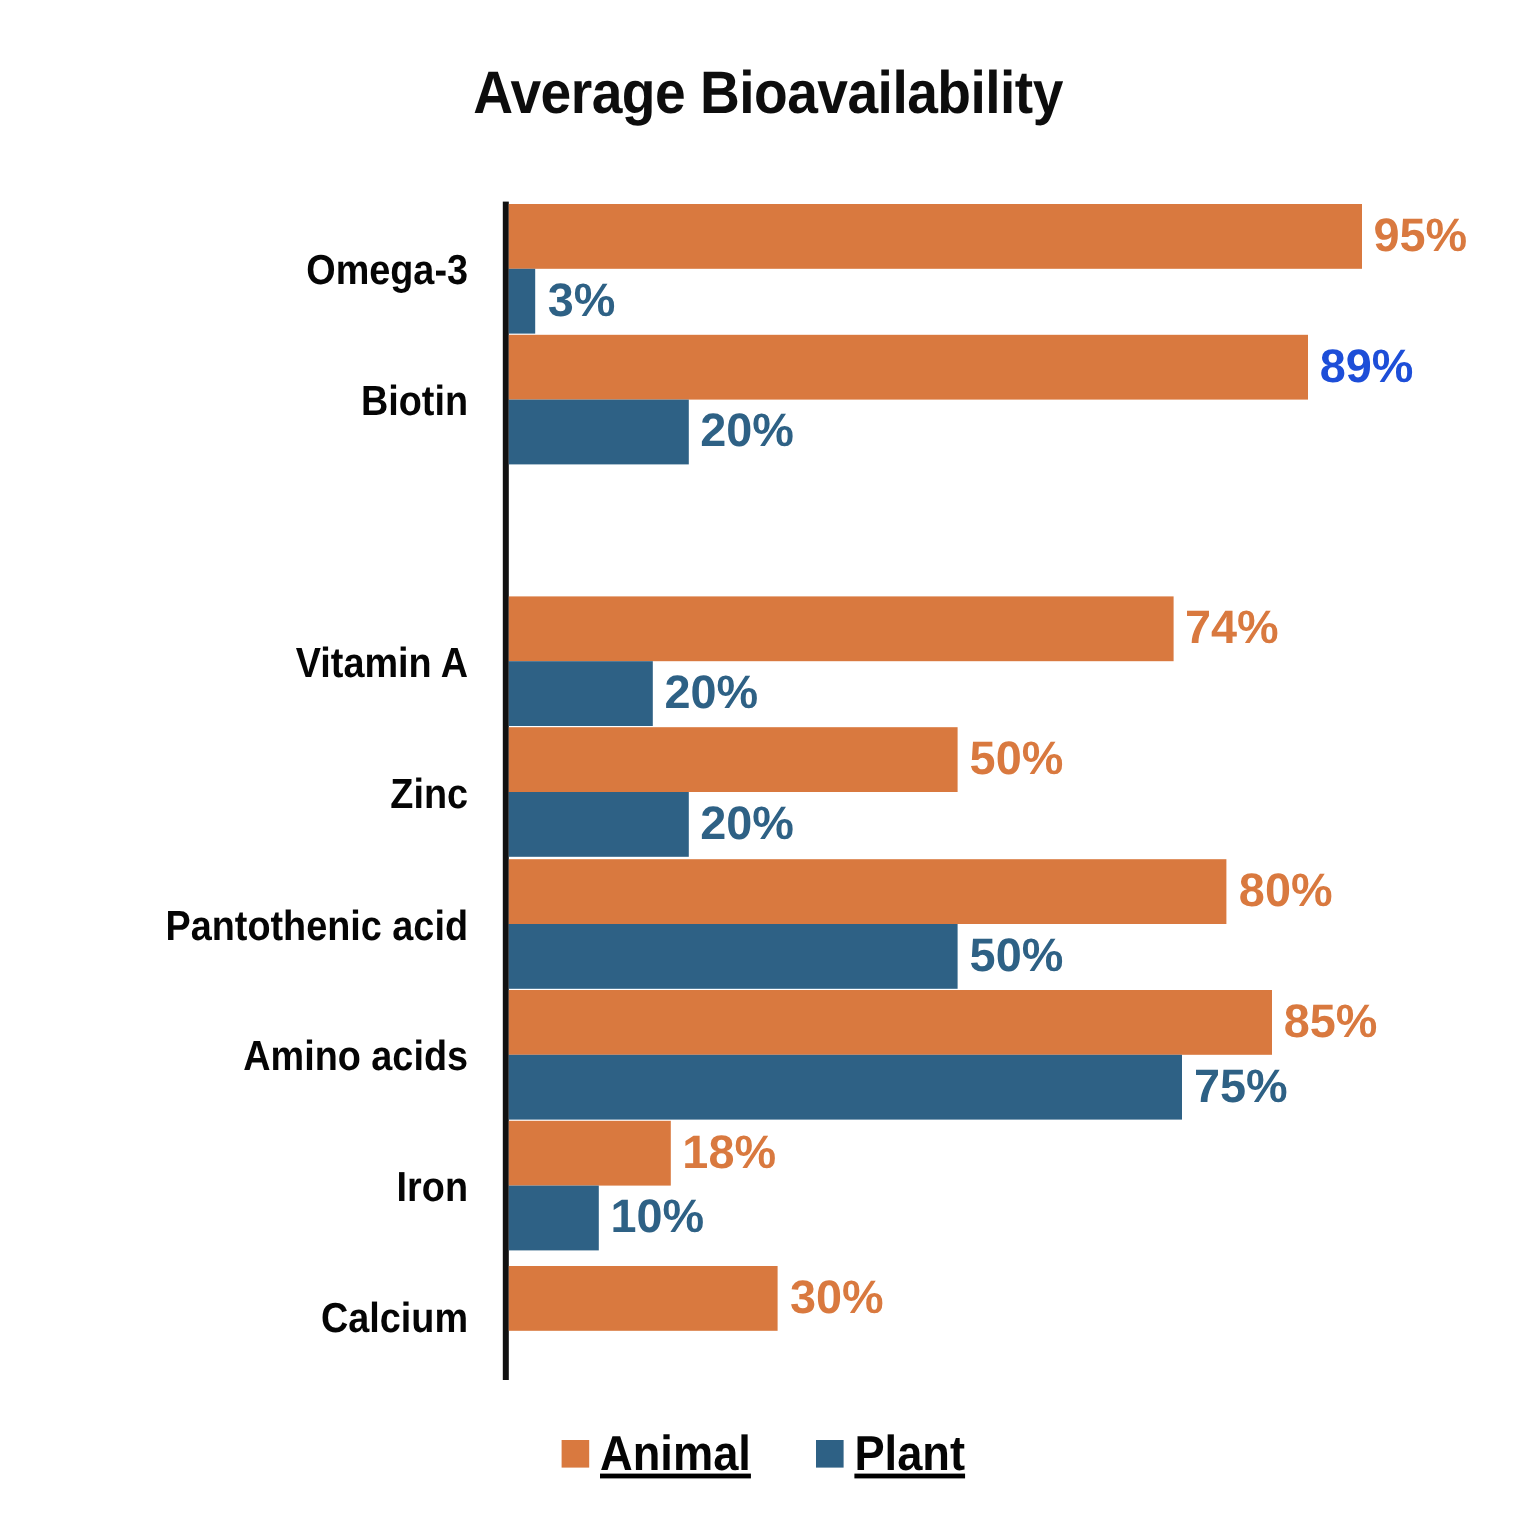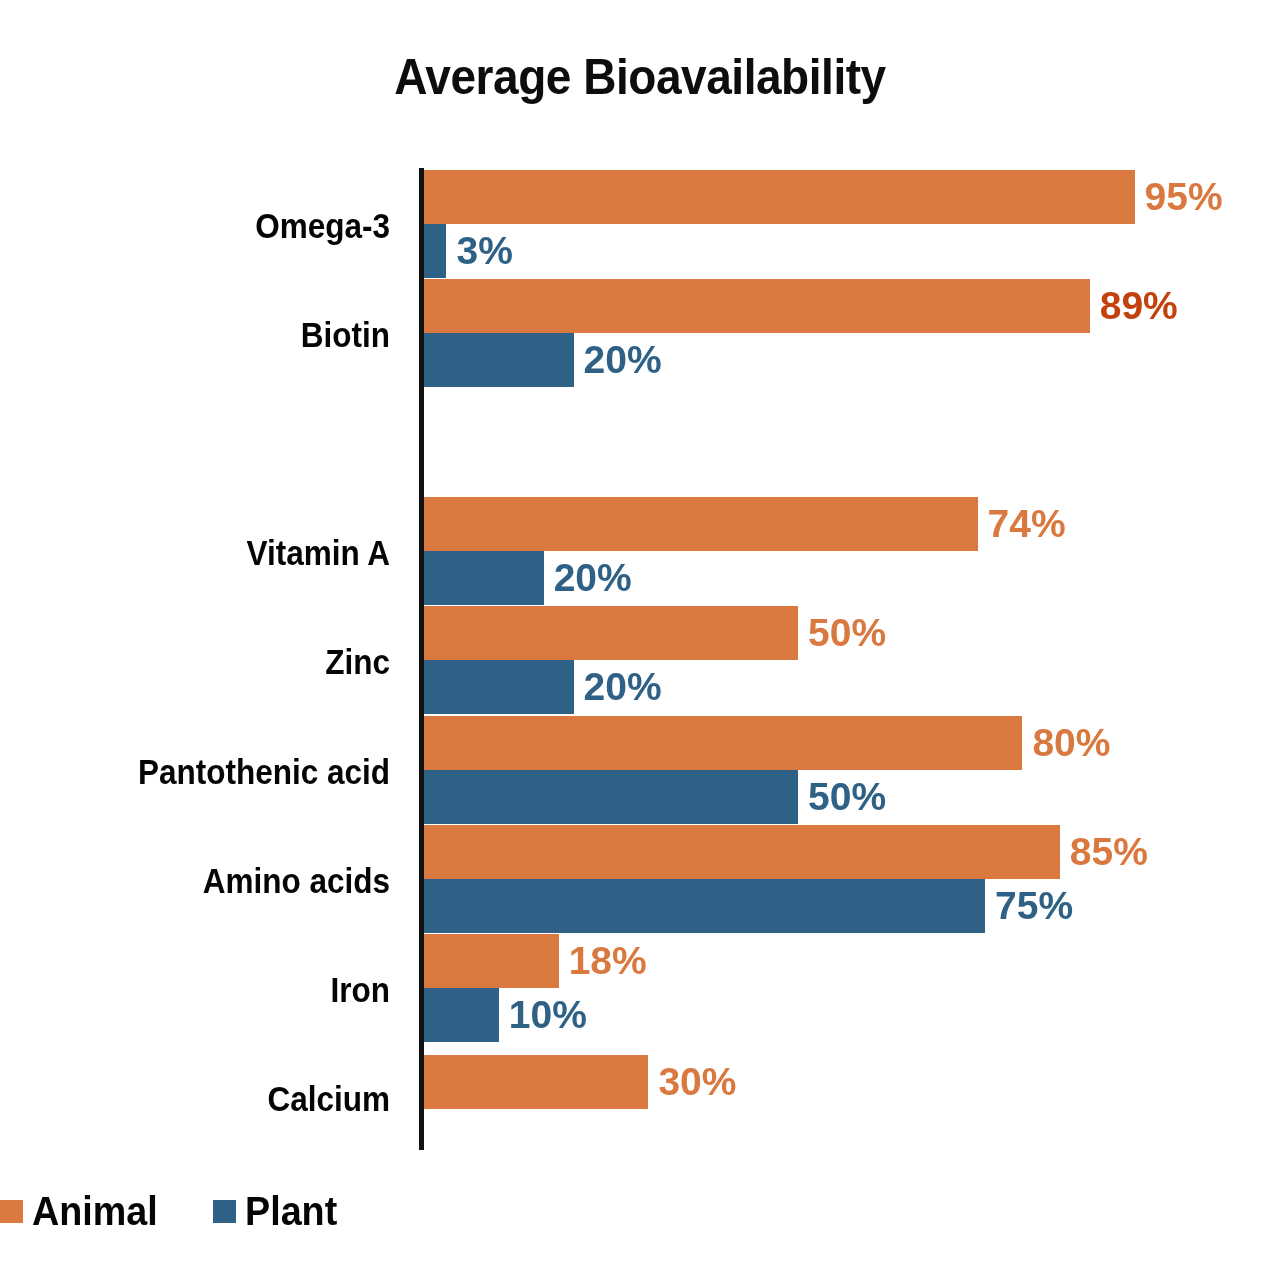--- a/index.html
+++ b/index.html
@@ -101,22 +101,24 @@
   .bar-value.animal { color: #d9793f; }
   .bar-value.plant  { color: #2e6185; }
 
   
   .legend {
     position: absolute;
     left: 0;
     top: 1188px;
     width: 1280px;
     display: flex;
+    justify-content: center;
     align-items: center;
     gap: 44px;
+    text-decoration: underline;
   }
   .legend-item {
     display: flex;
     align-items: center;
     gap: 9px;
   }
   .legend-swatch {
     width: 23px;
     height: 23px;
     display: block;
@@ -150,21 +152,21 @@
         </div>
         <div class="bar-row" style="top: 56px; width: 856px;">
           <div class="bar plant" style="width: 22.44px; background: rgb(46, 97, 133);"></div>
           <div class="bar-value plant" style="left: 32.44px; color: rgb(46, 97, 133);">3%</div>
         </div>
       </div>
       <div class="cat-group" style="top: 109.111px; height: 109.111px;">
         <div class="cat-label" style="top: 38px;">Biotin</div>
         <div class="bar-row" style="top: 2px; width: 856px;">
           <div class="bar animal" style="width: 665.72px; background: rgb(217, 121, 63);"></div>
-          <div class="bar-value animal" style="left: 675.72px; color: #c2410c;">89%</div>
+          <div class="bar-value animal" style="left: 675.72px; color: #1d4ed8;">89%</div>
         </div>
         <div class="bar-row" style="top: 56px; width: 856px;">
           <div class="bar plant" style="width: 149.6px; background: rgb(46, 97, 133);"></div>
           <div class="bar-value plant" style="left: 159.6px; color: rgb(46, 97, 133);">20%</div>
         </div>
       </div>
       <div class="cat-group" style="top: 327.333px; height: 109.111px;">
         <div class="cat-label" style="top: 38px;">Vitamin A</div>
         <div class="bar-row" style="top: 2px; width: 856px;">
           <div class="bar animal" style="width: 553.52px; background: rgb(217, 121, 63);"></div>

